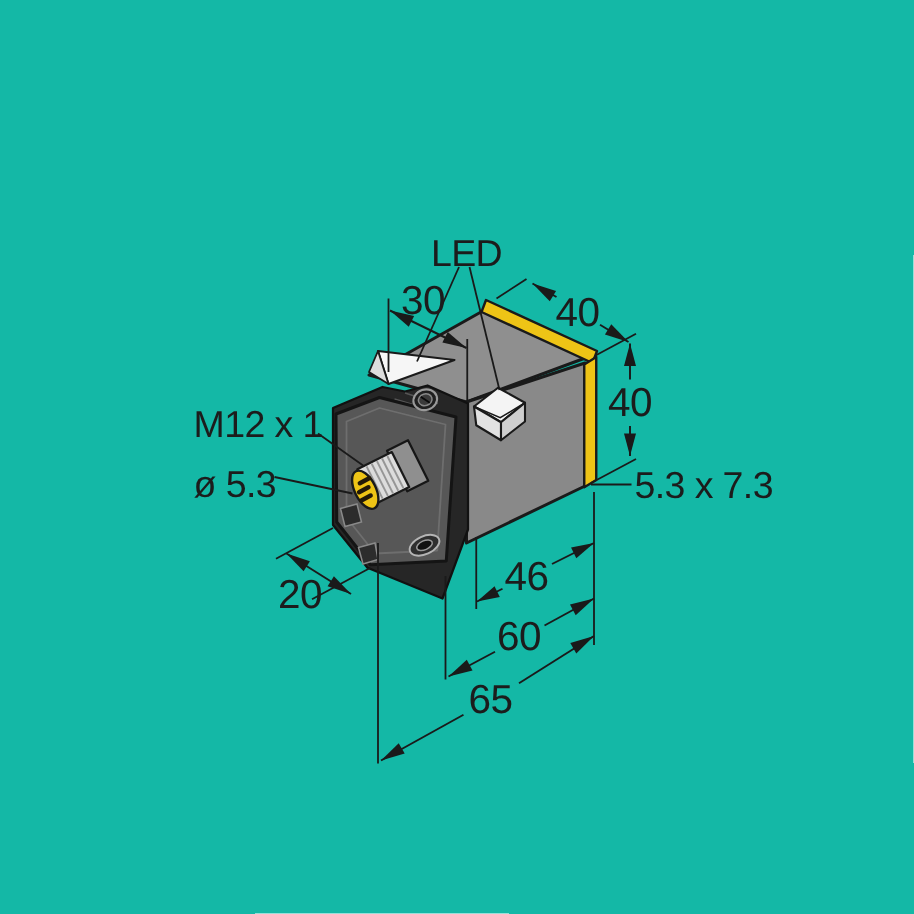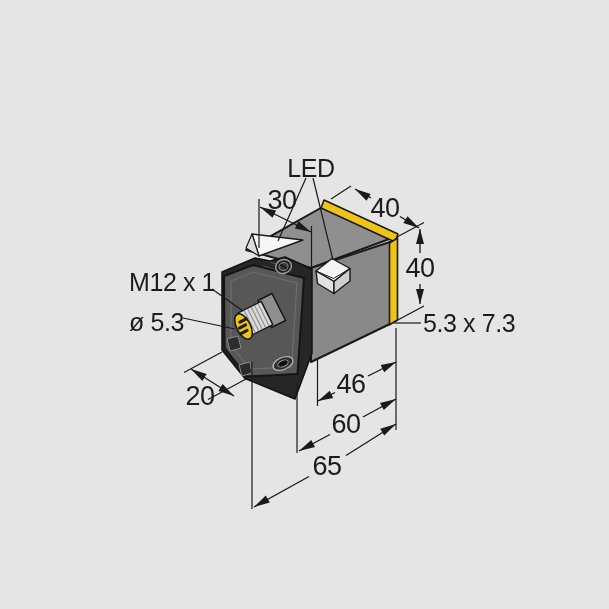--- a/index.html
+++ b/index.html
@@ -1,16 +1,16 @@
 <!DOCTYPE html>
 <html><head>
 <meta charset="utf-8">
 <style>
   html,body{margin:0;padding:0;background:#fff;}
-  .stage{position:relative;width:609px;height:609px;background:#e5e5e5;overflow:hidden;
+  .stage{position:relative;width:609px;height:609px;background:#14b8a6;overflow:hidden;
          font-family:"Liberation Sans",sans-serif;}
   svg{position:absolute;left:0;top:0;}
   text{fill:#1c1c1c;font-family:"Liberation Sans",sans-serif;letter-spacing:-0.4px;}
   .dim-txt{font-size:27px;}
   .lbl-txt{font-size:25px;}
   .outline{stroke:#1a1a1a;}
 </style>
 </head>
 <body>
 

